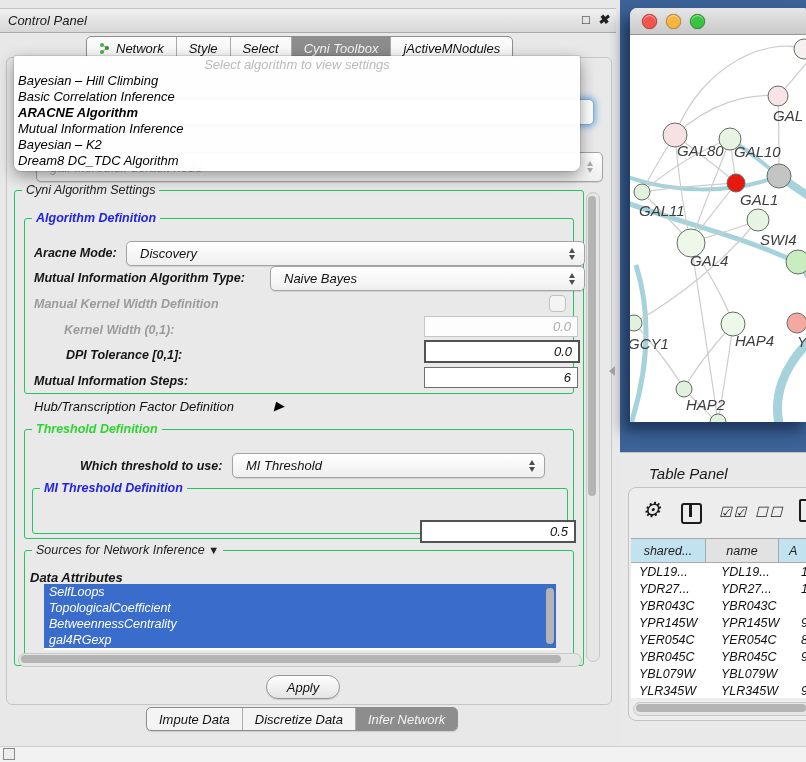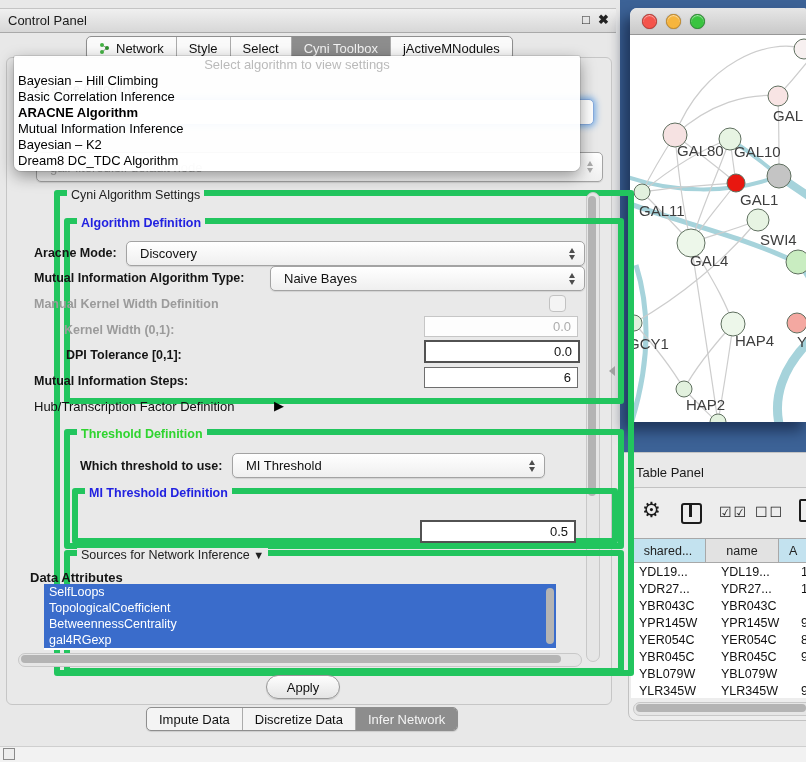--- a/index.html
+++ b/index.html
@@ -1,35 +1,35 @@
 <!DOCTYPE html>
 <html><head>
 <meta charset="utf-8">
 <style>
   html,body{margin:0;padding:0;background:#E8E8E8;}
   #app{position:relative;width:806px;height:762px;overflow:hidden;background:#E8E8E8;
        font-family:"Liberation Sans", sans-serif;-webkit-font-smoothing:antialiased;}
-  .abs{position:absolute;}
+  .abs{position:absolute;font-style:italic;}
   
   .titlebar{background:linear-gradient(#F0F0F0,#D7D7D7);border-top:1px solid #C4C4C4;border-bottom:1px solid #A9A9A9;
             display:flex;align-items:center;font-size:13px;color:#1A1A1A;}
   .winbtn{font-size:13px;color:#222;line-height:1;cursor:default;}
   
   .tabbar{display:flex;border:1px solid #8E8E8E;border-radius:5px;overflow:hidden;background:#FAFAFA;font-size:13px;height:22px;box-shadow:0 1px 1px rgba(0,0,0,.12);}
   .tab{padding:0 12px;display:flex;align-items:center;gap:5px;color:#111;border-left:1px solid #ABABAB;white-space:nowrap;}
   .tab:first-child{border-left:none;}
   .tab.selected{background:#8D8D8D;color:#F4F4F4;}
   
   .popup{background:rgba(255,255,255,0.95);border-radius:2px 2px 7px 7px;
          box-shadow:0 5px 16px rgba(0,0,0,0.40),0 0 0 1px rgba(0,0,0,0.10);font-size:13px;z-index:50;}
   .popup-header{color:#BABABA;text-align:center;height:17px;line-height:17px;}
   .popup-item{height:16px;line-height:16px;padding:0 4px;color:#000;white-space:nowrap;}
   .popup-item.boldsel{font-weight:bold;}
   
-  .grp{border:6px solid #22c55e;border-radius:3px;margin-left:40px;}
+  .grp{border:1px solid #22c55e;border-radius:3px;}
   .grp-title{position:absolute;top:-8px;left:7px;background:#E9E9E9;padding:0 4px;font-size:12.5px;line-height:14px;white-space:nowrap;}
   .blue{color:#2222E0;font-weight:bold;}
   .green{color:#2FD42F;font-weight:bold;}
   .lbl{font-weight:bold;font-size:12.5px;color:#151515;white-space:nowrap;text-align:right;}
   .lbl.dis{color:#9B9B9B;}
   .plain{font-size:13px;color:#111;white-space:nowrap;}
   
   .combo{background:linear-gradient(#FFFFFF,#EFEFEF);border:1px solid #A3A3A3;border-radius:5px;display:flex;align-items:center;
          font-size:13px;color:#111;padding-left:13px;box-shadow:0 1px 1px rgba(0,0,0,.10);}
   .stepper{position:absolute;right:9px;top:50%;transform:translateY(-50%);display:flex;flex-direction:column;gap:2px;}
@@ -292,21 +292,21 @@
         <text x="105" y="311" fill="#3E3E3E" font-size="15">HAP4</text>
         <circle cx="167" cy="288" r="10" fill="#F4A8A1" stroke="#5F6F5F" stroke-width="1"></circle>
         <text x="167" y="312" fill="#3E3E3E" font-size="15">Y</text>
         <circle cx="54" cy="354" r="8" fill="#E2F1DE" stroke="#5F6F5F" stroke-width="1"></circle>
         <text x="56" y="375" fill="#3E3E3E" font-size="15">HAP2</text>
         <circle cx="88" cy="387" r="8" fill="#E2F1DE" stroke="#5F6F5F" stroke-width="1"></circle>
       </svg>
   </div>
 
   <div class="abs" style="left:620px;top:452px;width:186px;height:294px;background:#E9E9E9;border-top:1px solid #C4C4C4;">
-    <span class="abs" style="left:16px;top:12px;font-size:13px;color:#1A1A1A;">Table Panel</span>
+    <span class="abs" style="left:29px;top:12px;font-size:15px;color:#1A1A1A;">Table Panel</span>
 
     <div class="abs tp-panel" style="left:8px;top:34px;width:186px;height:232px;">
 
       <span class="abs tool-ic" style="left:13px;top:10px;font-size:21px;">⚙</span>
       <div class="abs" style="left:52px;top:15px;width:17px;height:17px;border:2.5px solid #1C1C1C;border-radius:3px;">
         <div style="position:absolute;left:6px;top:0;width:2.5px;height:12px;background:#1C1C1C;"></div>
       </div>
       <span class="abs tool-ic" style="left:90px;top:16px;font-size:14px;letter-spacing:2px;">☑☑</span>
       <span class="abs tool-ic" style="left:126px;top:16px;font-size:14px;letter-spacing:2px;">☐☐</span>
       <div class="abs" style="left:170px;top:11px;width:14px;height:19px;border:2.5px solid #1C1C1C;border-radius:2px;background:#EDEDED;"></div>

